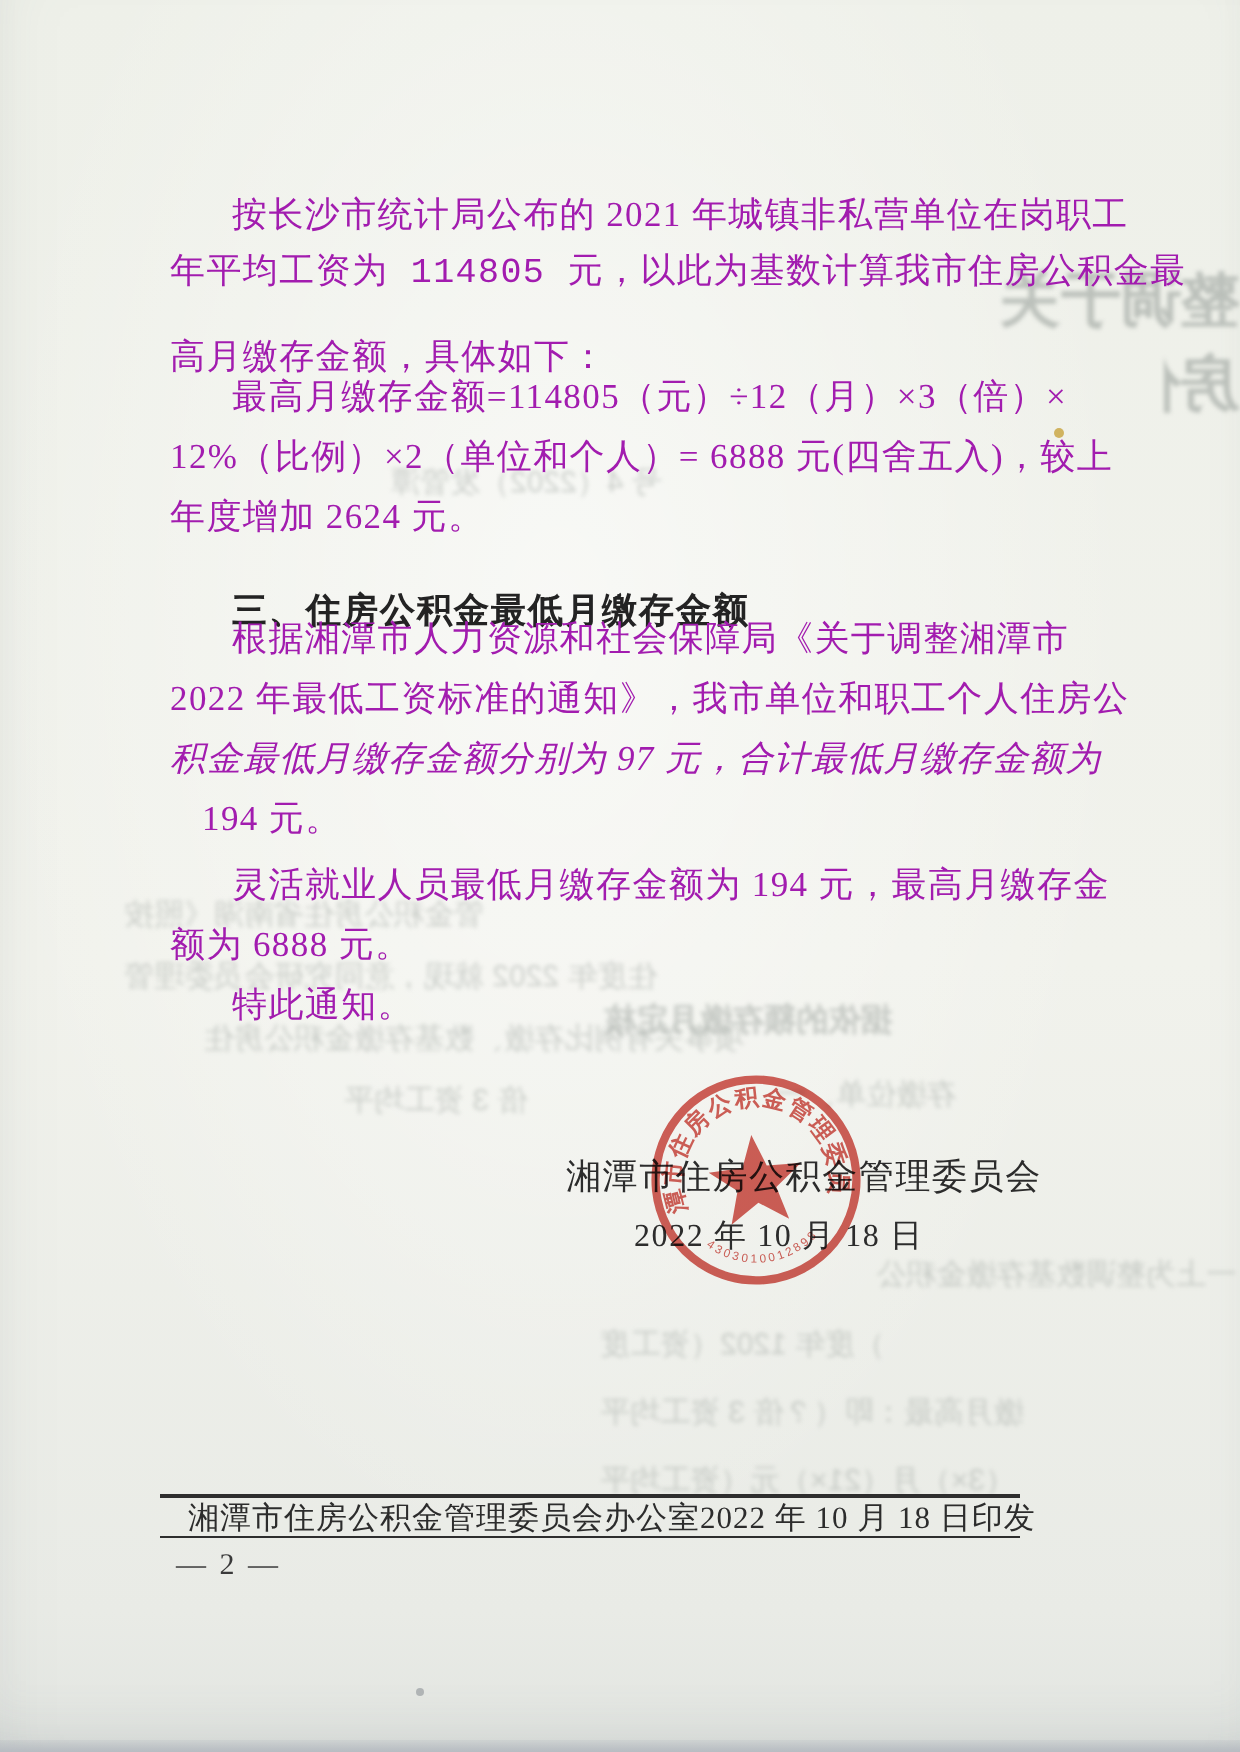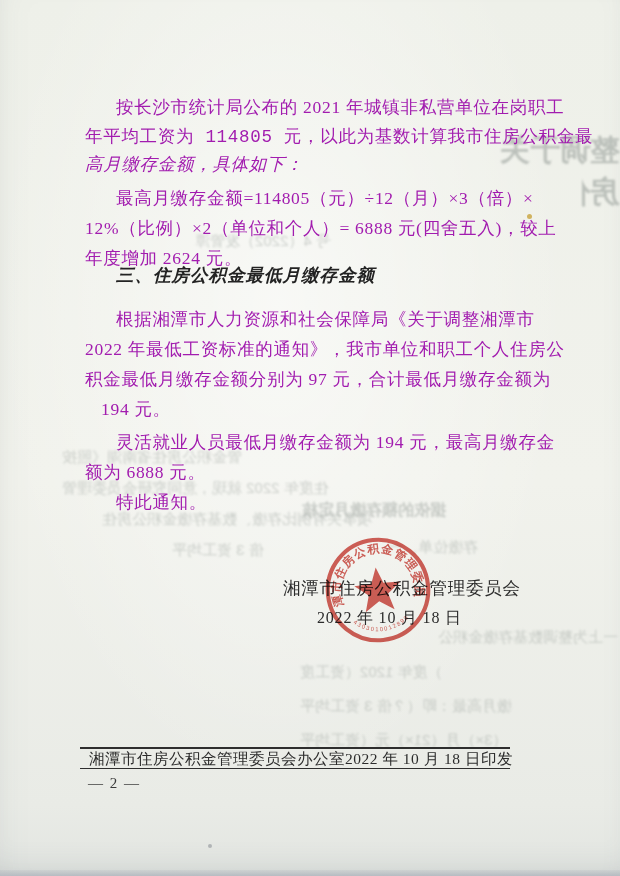--- a/index.html
+++ b/index.html
@@ -36,21 +36,21 @@
   
   .stamp{
     position:absolute;left:314px;top:524px;width:128px;height:132px;
     mix-blend-mode:multiply;opacity:.85;transform:rotate(-6deg);
     pointer-events:none;
   }
   
   .footer-band{
     position:absolute;left:80px;top:747px;width:430px;height:22px;
     border-top:2px solid #2e2e2e;border-bottom:1.6px solid #2e2e2e;
-    display:flex;justify-content:center;align-items:center;
+    display:flex;justify-content:flex-start;align-items:center;
     padding:1px 2px 0 14px;box-sizing:border-box;
     font-size:15.5px;color:#2c2c2c;letter-spacing:.5px;white-space:nowrap;
   }
   .page-num{position:absolute;left:88px;top:775px;font-size:15px;color:#3a3a3a;letter-spacing:1.5px;white-space:nowrap;}
   
   .bleed{
     position:absolute;color:#a9afaa;transform:scaleX(-1);
     filter:blur(1.1px);opacity:.55;white-space:nowrap;overflow:hidden;
     font-family:"Liberation Sans","DejaVu Sans",sans-serif;
     pointer-events:none;
@@ -75,28 +75,28 @@
 <div class="bleed" style="left:172px;top:541px;font-size:15px;">倍 3 资工均平</div>
 <div class="bleed bold" style="left:302px;top:500px;font-size:16px;">据依的额存缴月定核</div>
 <div class="bleed" style="left:388px;top:538px;font-size:15px;">存缴位单、一</div>
 <div class="bleed" style="left:438px;top:628px;font-size:15px;width:180px;">一上为整调数基存缴金积公房住职</div>
 <div class="bleed" style="left:300px;top:663px;font-size:15px;">）度年 1202（资工度</div>
 <div class="bleed" style="left:300px;top:697px;font-size:15px;">缴月高最：即（？倍 3 资工均平</div>
 <div class="bleed" style="left:300px;top:731px;font-size:15px;">（3×）月（21×）元（资工均平</div>
 
 <div class="line indent" style="top:95px;">按长沙市统计局公布的 2021 年城镇非私营单位在岗职工</div>
 <div class="line" style="top:125px;font-family:Liberation Mono, monospace;">年平均工资为 114805 元，以此为基数计算我市住房公积金最</div>
-<div class="line" style="top:152px;font-style:italic;">高月缴存金额，具体如下：</div>
+<div class="line" style="top:166px;">高月缴存金额，具体如下：</div>
 <div class="line indent" style="top:186px;">最高月缴存金额=114805（元）÷12（月）×3（倍）×</div>
 <div class="line" style="top:216px;text-align:center;">12%（比例）×2（单位和个人）= 6888 元(四舍五入)，较上</div>
 <div class="line" style="top:246px;">年度增加 2624 元。</div>
-<div class="line indent bold" style="top:263px;font-style:italic;">三、住房公积金最低月缴存金额</div>
+<div class="line indent bold" style="top:293px;">三、住房公积金最低月缴存金额</div>
 <div class="line indent" style="top:307px;">根据湘潭市人力资源和社会保障局《关于调整湘潭市</div>
 <div class="line" style="top:337px;">2022 年最低工资标准的通知》，我市单位和职工个人住房公</div>
-<div class="line" style="top:367px;">积金最低月缴存金额分别为 97 元，合计最低月缴存金额为</div>
+<div class="line" style="top:367px;font-style:italic;">积金最低月缴存金额分别为 97 元，合计最低月缴存金额为</div>
 <div class="line" style="top:397px;margin-left:16px;">194 元。</div>
 <div class="line indent" style="top:430px;">灵活就业人员最低月缴存金额为 194 元，最高月缴存金</div>
 <div class="line" style="top:460px;">额为 6888 元。</div>
 <div class="line indent" style="top:490px;">特此通知。</div>
 
 <div class="sig-org">湘潭市住房公积金管理委员会</div>
 <div class="sig-date">2022 年 10 月 18 日</div>
 
 <svg class="stamp" viewBox="0 0 130 130">
   <defs>

